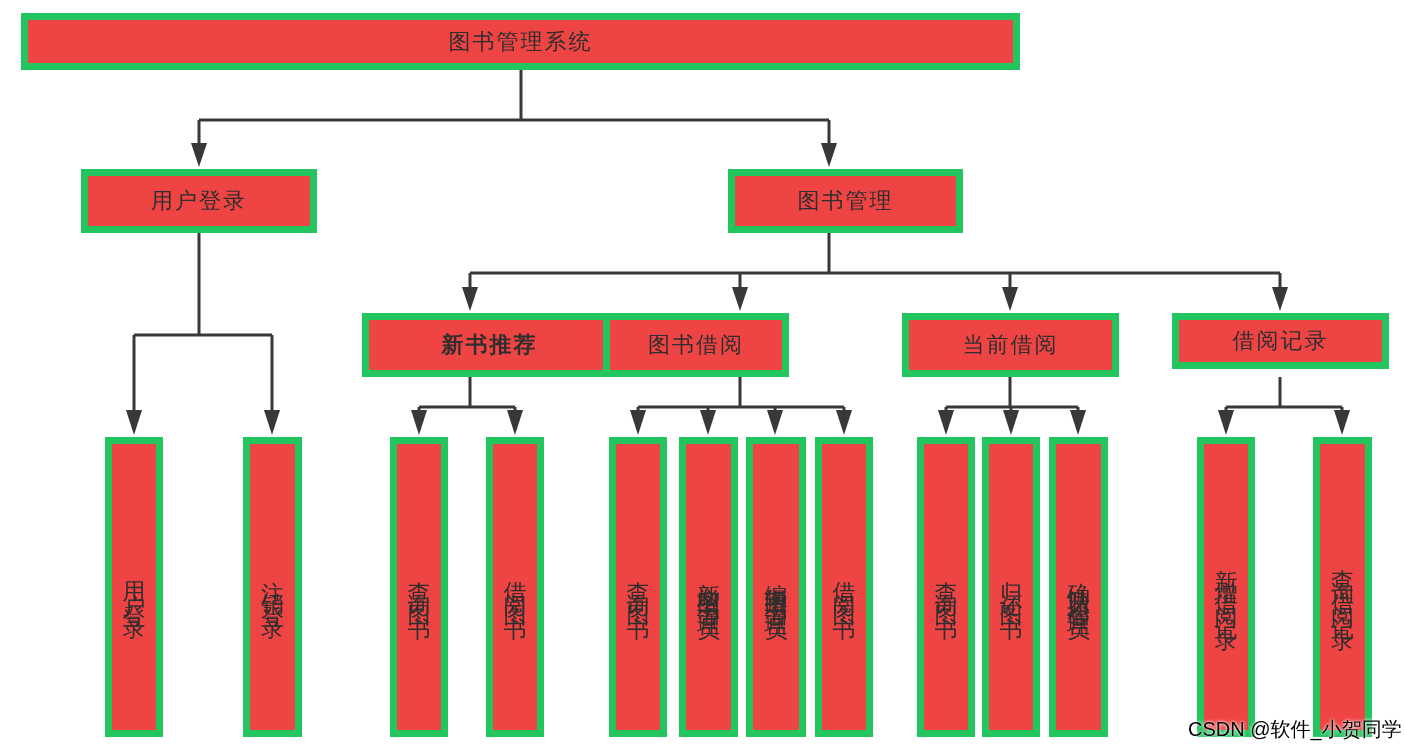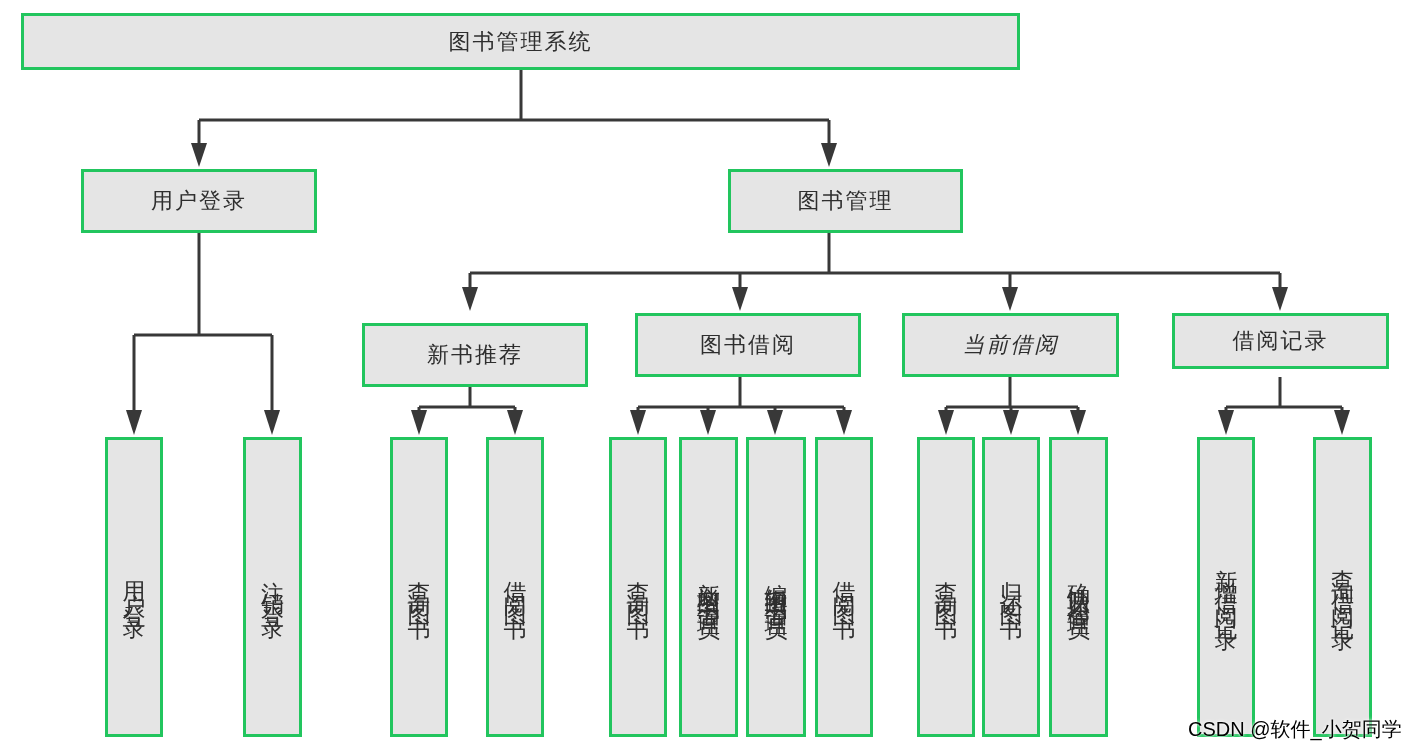--- a/index.html
+++ b/index.html
@@ -12,22 +12,22 @@
     font-family: "Liberation Sans", "DejaVu Sans", sans-serif;
   }
   .connectors {
     position: absolute;
     left: 0; top: 0;
     width: 1405px; height: 747px;
   }
   .box {
     position: absolute;
     box-sizing: border-box;
-    border: 3px solid #22c55e;
-    background: #e5e5e5;
+    border: 7px solid #22c55e;
+    background: #ef4444;
     display: flex;
     align-items: center;
     justify-content: center;
     color: #2e2e2e;
   }
   .hbox { font-size: 22px; letter-spacing: 2px; white-space: nowrap; }
   .leaf { font-size: 23px; }
   .leaf span {
     writing-mode: vertical-rl;
     text-orientation: mixed;
@@ -83,23 +83,23 @@
       <polygon points="1218,410 1234,410 1226,435"></polygon>
       <polygon points="1334,410 1350,410 1342,435"></polygon>
     </g>
   </svg>
 
   <div class="box hbox" style="left:21px;top:13px;width:999px;height:57px;">图书管理系统</div>
 
   <div class="box hbox" style="left:81px;top:169px;width:236px;height:64px;">用户登录</div>
   <div class="box hbox" style="left:712px;top:169px;width:235px;height:64px;margin-left:16px;">图书管理</div>
 
-  <div class="box hbox" style="left:362px;top:323px;width:226px;height:64px;">新书推荐</div>
-  <div class="box hbox" style="left:635px;top:313px;width:226px;height:64px;">图书借阅</div>
-  <div class="box hbox" style="left:902px;top:313px;width:217px;height:64px;font-style:italic;">当前借阅</div>
+  <div class="box hbox" style="left:362px;top:313px;width:255px;height:64px;font-weight:bold;">新书推荐</div>
+  <div class="box hbox" style="left:603px;top:313px;width:186px;height:64px;">图书借阅</div>
+  <div class="box hbox" style="left:902px;top:313px;width:217px;height:64px;">当前借阅</div>
   <div class="box hbox" style="left:1172px;top:313px;width:217px;height:56px;">借阅记录</div>
 
   <div class="box leaf" style="left:105px;top:437px;width:58px;height:300px;">
     <span>用户登录</span>
     </div>
   <div class="box leaf" style="left:243px;top:437px;width:59px;height:300px;">
     <span>注销登录</span>
     </div>
 
   <div class="box leaf" style="left:390px;top:437px;width:58px;height:300px;">

